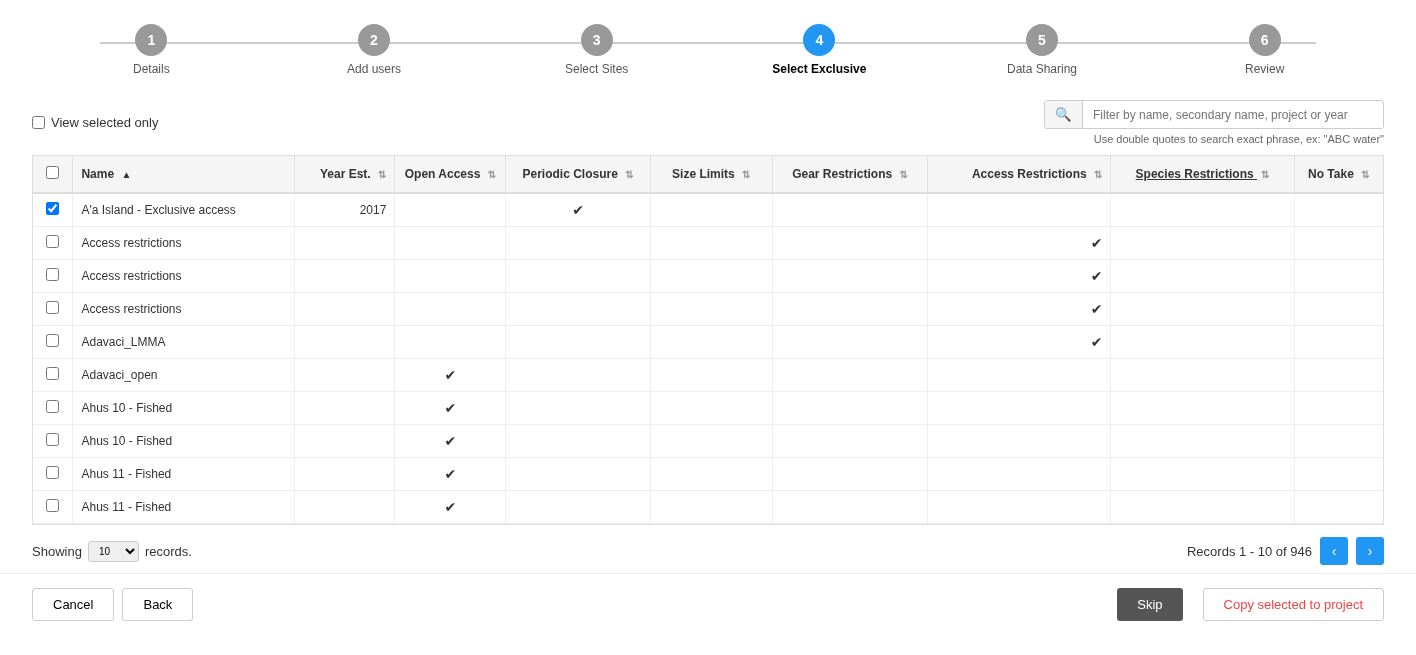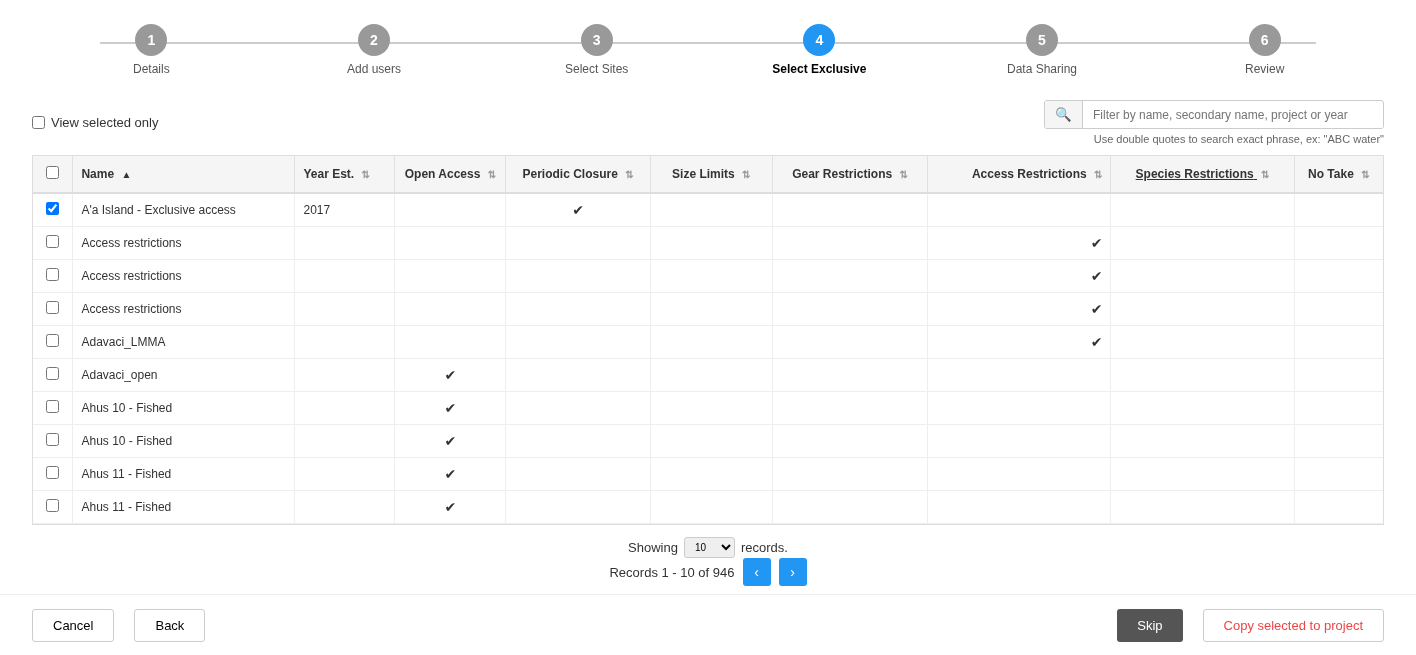--- a/index.html
+++ b/index.html
@@ -153,36 +153,35 @@
       text-overflow: ellipsis;
       white-space: nowrap;
     }
     tbody td:last-child { border-right: none; }
     .checkmark {
       color: #333;
       font-size: 14px;
     }
     .cb-col { width: 36px; text-align: center; }
     .name-col { width: 200px; }
-    .year-col { width: 90px; }
+    .year-col { width: 90px; text-align: right; }
     .oa-col { width: 100px; text-align: center; }
     .pc-col { width: 130px; text-align: center; }
     .sl-col { width: 110px; text-align: center; }
     .gr-col { width: 140px; text-align: center; }
     .ar-col { width: 165px; text-align: right; }
     .sr-col { width: 165px; text-align: center; text-decoration: underline; }
     .nt-col { width: 80px; text-align: center; }
 
     
     .pagination-row {
       display: flex;
       align-items: center;
       justify-content: space-between;
       padding: 12px 0 8px;
-      flex-direction: column;
     }
     .showing-left {
       display: flex;
       align-items: center;
       gap: 6px;
       font-size: 13px;
     }
     .showing-left select {
       border: 1px solid #ccc;
       border-radius: 3px;
@@ -214,21 +213,21 @@
     .footer {
       display: flex;
       align-items: center;
       justify-content: space-between;
       padding: 14px 32px;
       background: #fff;
       border-top: 1px solid #eee;
     }
     .footer-left {
       display: flex;
-      gap: 20px;
+      gap: 8px;
       justify-content: center;
     }
     .btn {
       padding: 8px 20px;
       border-radius: 3px;
       border: 1px solid #ccc;
       cursor: pointer;
       font-size: 13px;
       background: #fff;
     }

